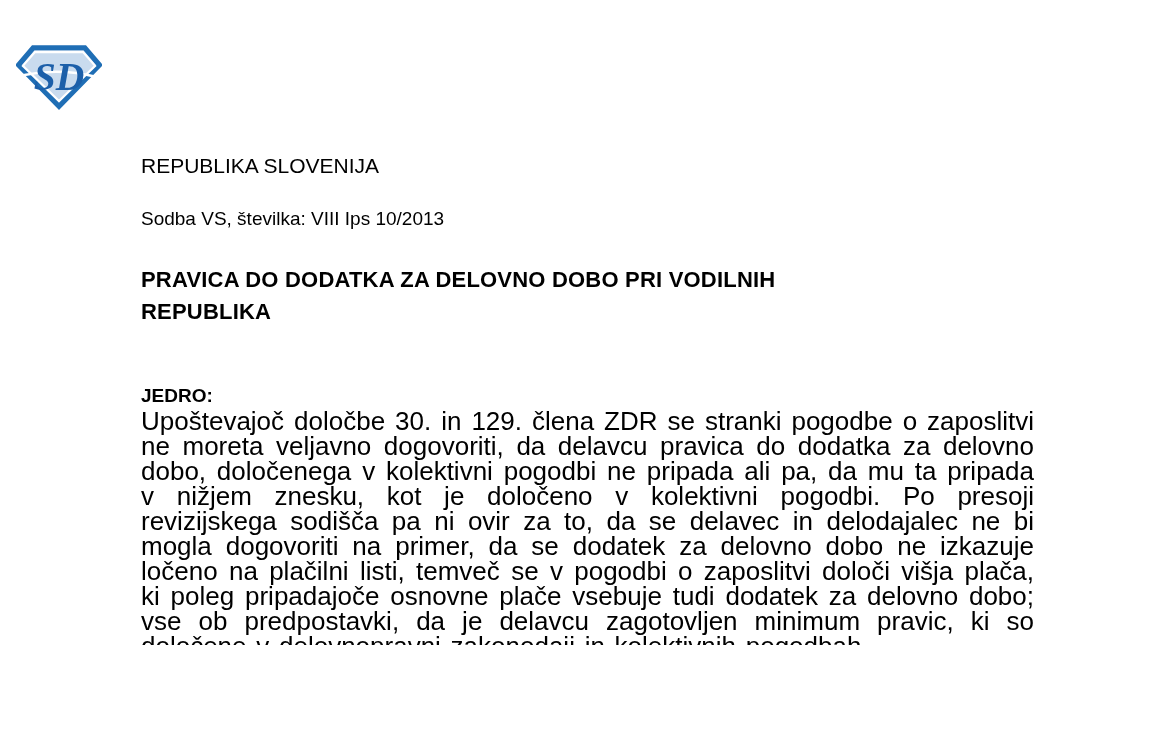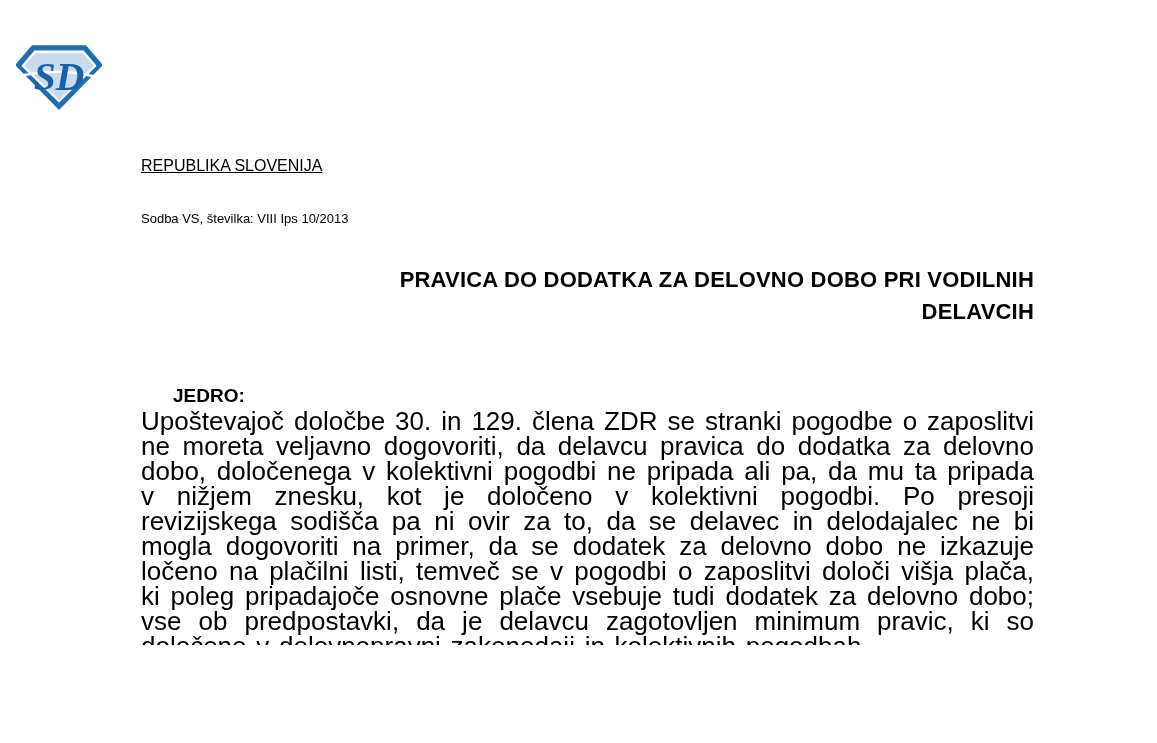--- a/index.html
+++ b/index.html
@@ -19,46 +19,44 @@
     width: 86px;
     height: 66px;
   }
   .content {
     position: absolute;
     left: 141px;
     top: 152px;
     width: 893px;
   }
   .inst-line {
-    font-size: 16px;
+    font-size: 21px;
     line-height: 28px;
     white-space: pre;
-    text-decoration: underline;
   }
   .case-block { margin-top: 25px; }
   .case-line {
-    font-size: 13px;
+    font-size: 19px;
     line-height: 28px;
     white-space: pre;
   }
   .doc-title {
     margin-top: 31px;
-    text-align: right;
+    text-align: left;
     font-weight: 700;
     font-size: 22px;
     line-height: 32px;
     letter-spacing: 0.2px;
   }
   .section-jedro { margin-top: 54px; }
   .section-izrek { margin-top: 22px; }
   .sec-heading {
     font-size: 19px;
     line-height: 27px;
     font-weight: 700;
-    margin-left: 32px;
   }
   .sec-body {
     font-size: 26px;
     line-height: 25px;
     text-align: justify;
     word-spacing: 2.5px;
   }
 </style>
 </head>
 <body>
@@ -79,21 +77,21 @@
     <div>
       <div class="inst-line">REPUBLIKA SLOVENIJA</div>
     </div>
 
     <div class="case-block">
       <div class="case-line">Sodba VS, številka: VIII Ips 10/2013</div>
     </div>
 
     <div class="doc-title">
       <div>PRAVICA DO DODATKA ZA DELOVNO DOBO PRI VODILNIH</div>
-      <div>DELAVCIH</div>
+      <div>REPUBLIKA</div>
     </div>
 
     <div class="section-jedro">
       <div class="sec-heading">JEDRO:</div>
       <div class="sec-body">Upoštevajoč določbe 30. in 129. člena ZDR se stranki pogodbe o zaposlitvi ne moreta veljavno dogovoriti, da delavcu pravica do dodatka za delovno dobo, določenega v kolektivni pogodbi ne pripada ali pa, da mu ta pripada v nižjem znesku, kot je določeno v kolektivni pogodbi. Po presoji revizijskega sodišča pa ni ovir za to, da se delavec in delodajalec ne bi mogla dogovoriti na primer, da se dodatek za delovno dobo ne izkazuje ločeno na plačilni listi, temveč se v pogodbi o zaposlitvi določi višja plača, ki poleg pripadajoče osnovne plače vsebuje tudi dodatek za delovno dobo; vse ob predpostavki, da je delavcu zagotovljen minimum pravic, ki so določene v delovnopravni zakonodaji in kolektivnih pogodbah.</div>
     </div>
 
     <div class="section-izrek">
       <div class="sec-heading">IZREK:</div>
     </div>

